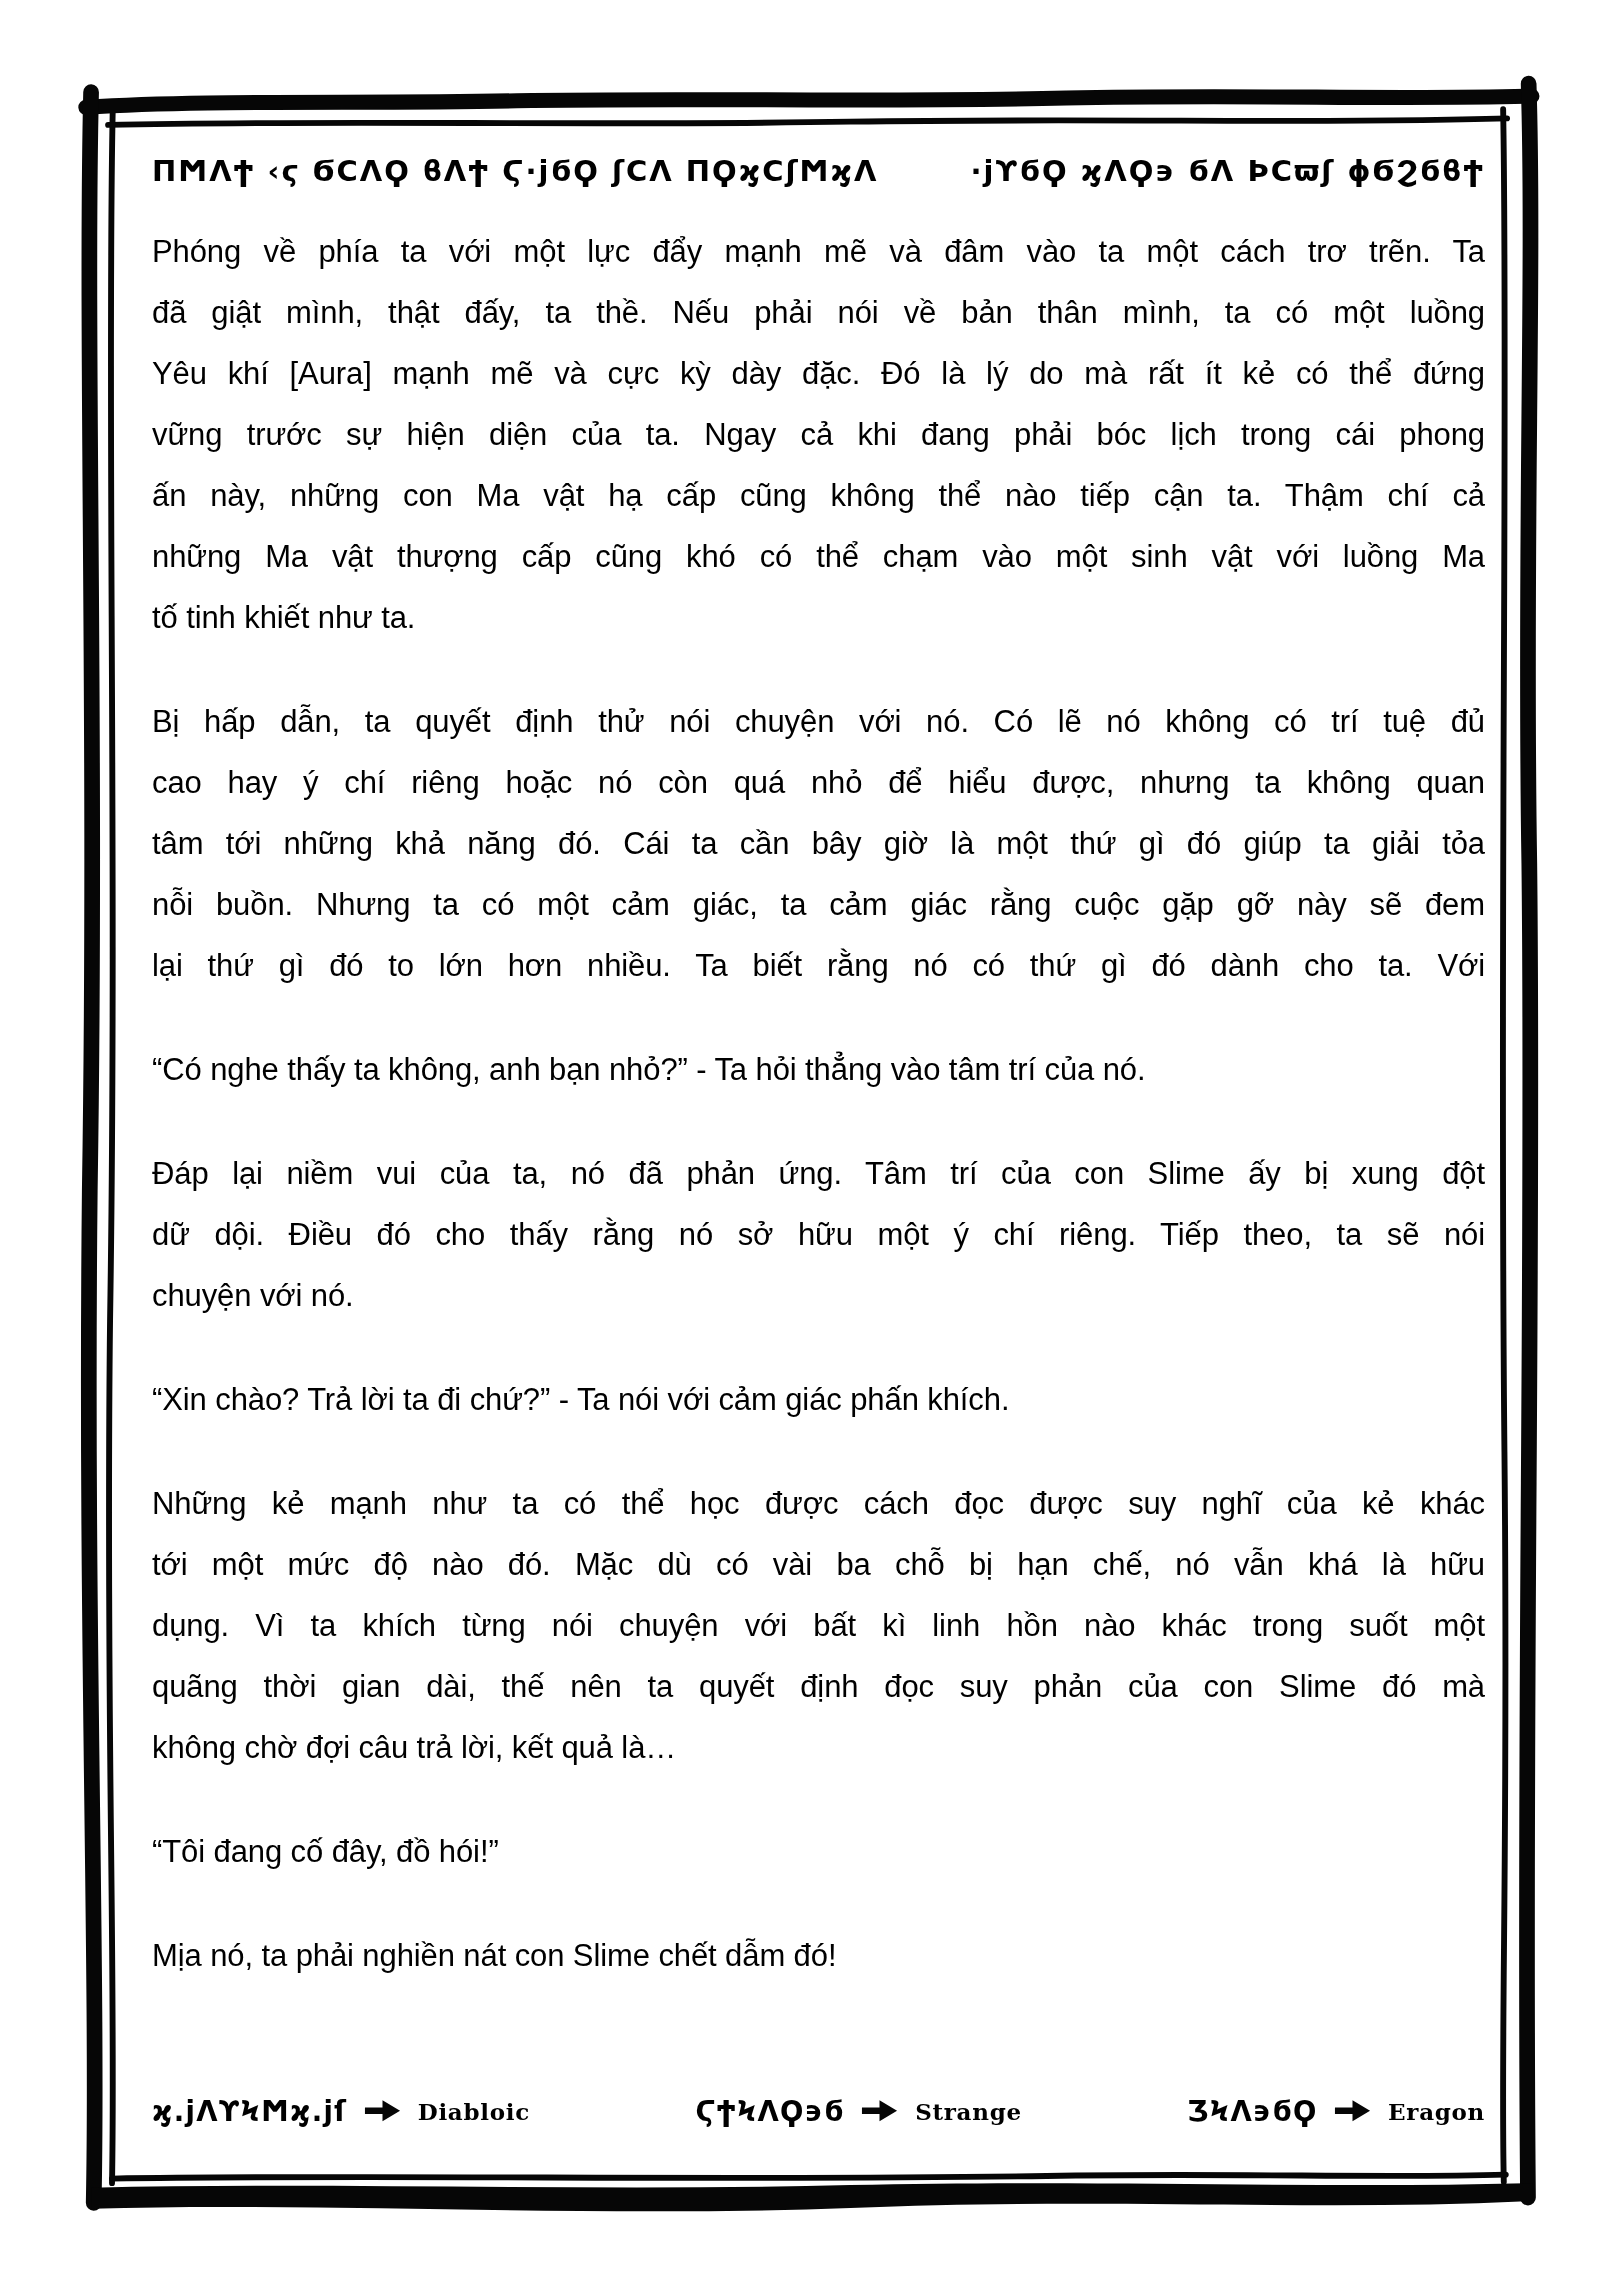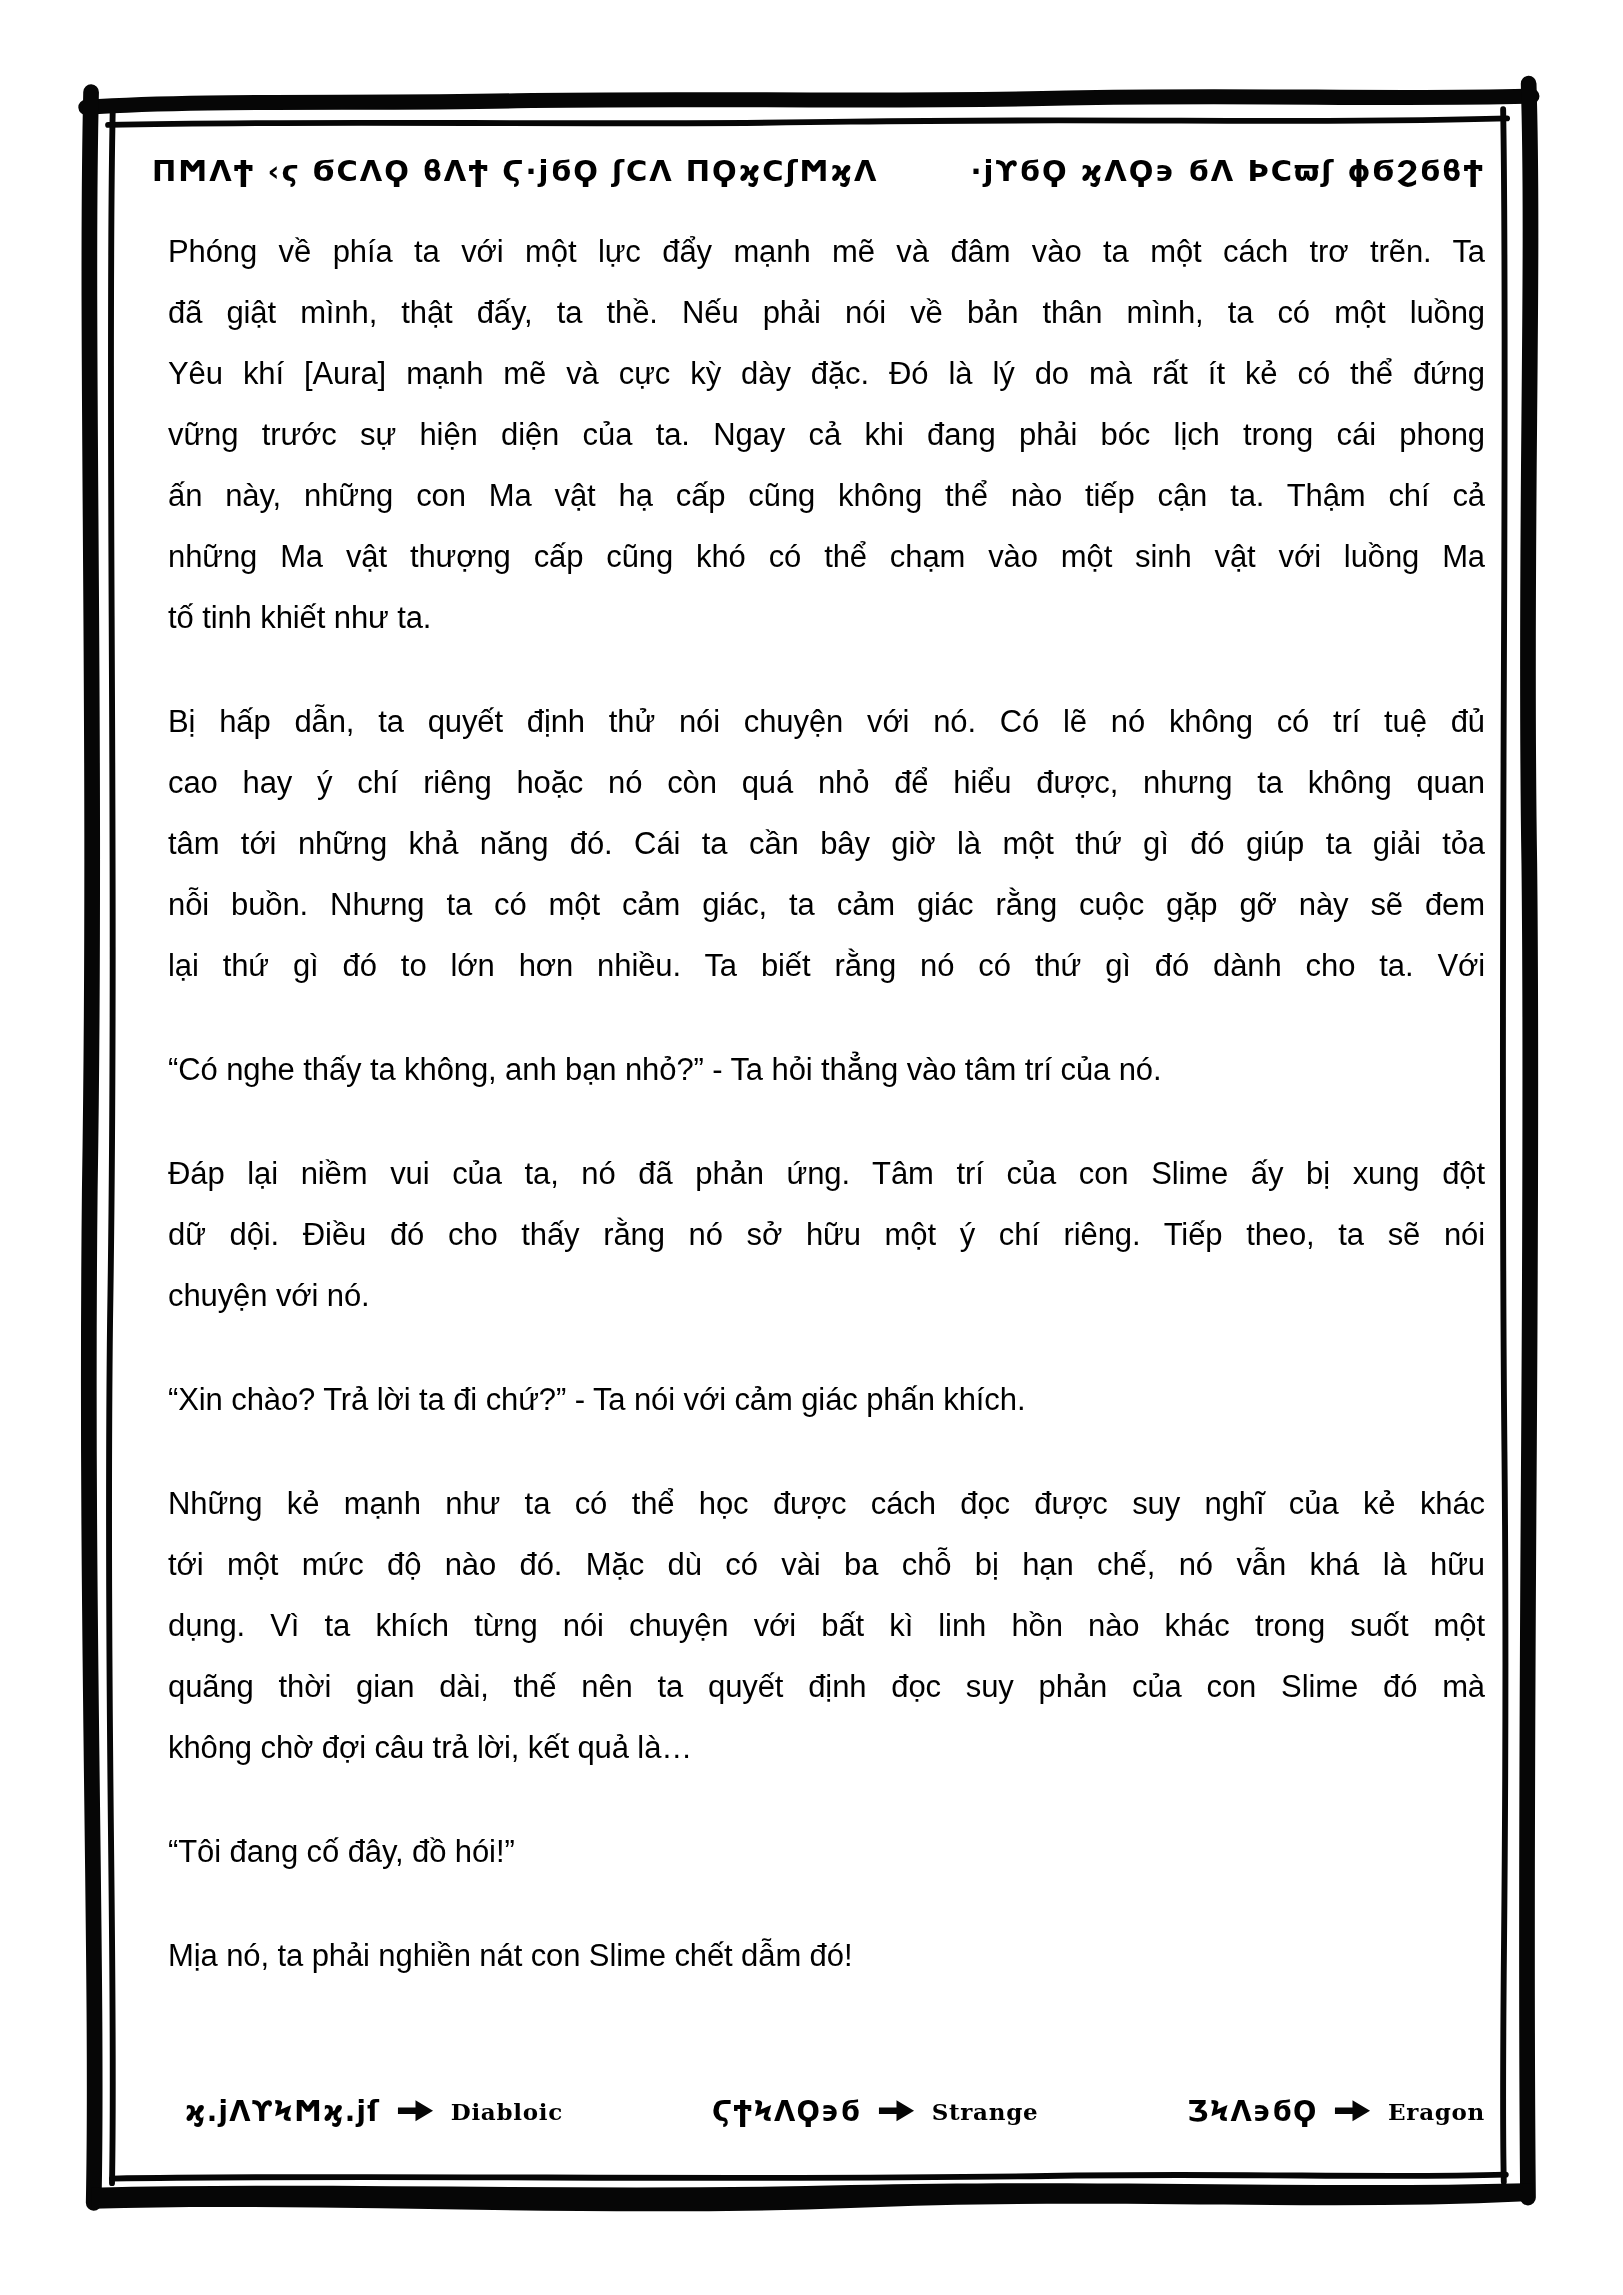--- a/index.html
+++ b/index.html
@@ -11,36 +11,36 @@
   .frame{position:absolute;left:0;top:0;width:1623px;height:2295px;}
   .header{
     position:absolute;left:152px;width:1333px;top:154px;
     display:flex;justify-content:space-between;align-items:flex-start;
   }
   .cipher{
     font-family:"DejaVu Sans",sans-serif;font-weight:bold;
     font-size:29px;letter-spacing:2px;line-height:1.2;
   }
   .story{position:absolute;left:152px;width:1333px;top:221px;}
-  .para{margin:0 0 43px 16px;}
+  .para{margin:0 0 43px 0;}
   .para:last-child{margin-bottom:0;}
   .line{
     height:61px;line-height:61px;font-size:31px;
     letter-spacing:-0.1px;white-space:nowrap;
     text-align:justify;text-align-last:justify;
   }
   .line.last{text-align:left;text-align-last:left;}
   .footer{
     position:absolute;left:152px;width:1333px;top:2095px;
     display:flex;justify-content:space-between;align-items:center;
   }
   .legend-item{display:flex;align-items:center;gap:15.7px;}
   .legend-cipher{
     font-family:"DejaVu Sans",sans-serif;font-weight:bold;
-    font-size:27.5px;letter-spacing:1.3px;margin-left:33px;
+    font-size:27.5px;letter-spacing:1.3px;
   }
   .font-name{
     font-family:"DejaVu Serif",serif;font-weight:bold;font-size:23px;
     letter-spacing:0.7px;
   }
   .arrow-svg{width:39px;height:27.5px;display:block;}
 </style>
 </head>
 <body>
 

